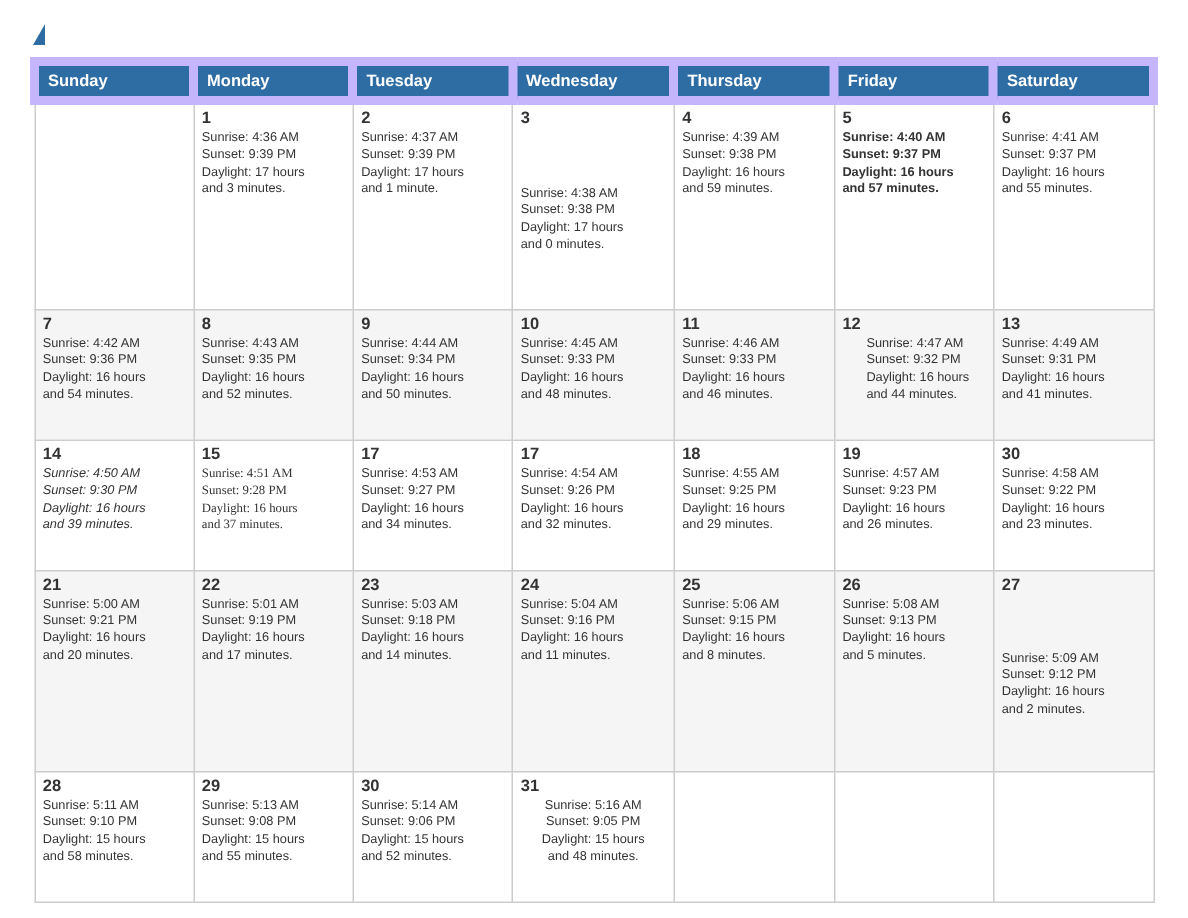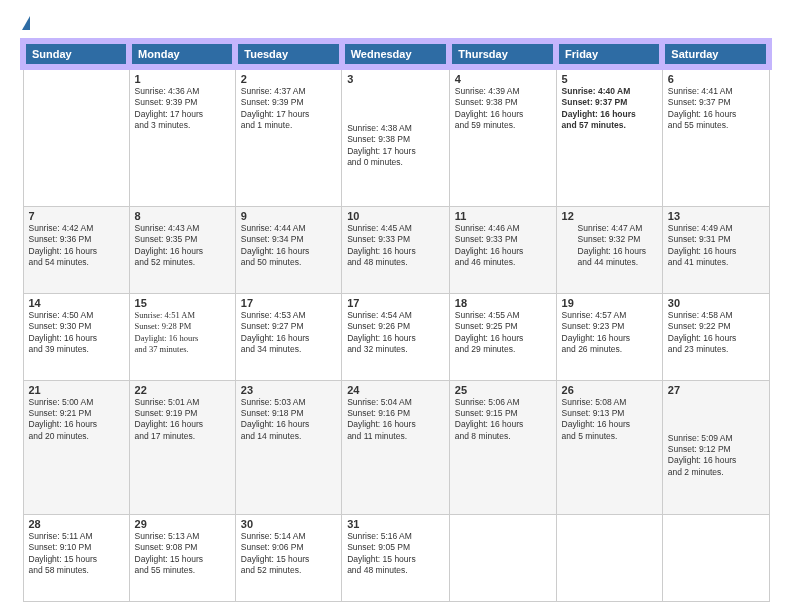--- a/index.html
+++ b/index.html
@@ -226,21 +226,21 @@
             <span class="day-number">13</span>
             <div class="day-info" style="white-space: pre-line;">Sunrise: 4:49 AM
 Sunset: 9:31 PM
 Daylight: 16 hours
 and 41 minutes.</div>
           </td>
         </tr>
         <tr>
           <td>
             <span class="day-number">14</span>
-            <div class="day-info" style="white-space: pre-line;">Sunrise: 4:50 AM
+            <div class="day-info" style="white-space: pre-line; font-style: italic;">Sunrise: 4:50 AM
 Sunset: 9:30 PM
 Daylight: 16 hours
 and 39 minutes.</div>
           </td>
           <td>
             <span class="day-number">15</span>
             <div class="day-info" style="white-space: pre-line; font-family: Liberation Serif, serif;">Sunrise: 4:51 AM
 Sunset: 9:28 PM
 Daylight: 16 hours
 and 37 minutes.</div>
@@ -349,21 +349,21 @@
           </td>
           <td>
             <span class="day-number">30</span>
             <div class="day-info" style="white-space: pre-line;">Sunrise: 5:14 AM
 Sunset: 9:06 PM
 Daylight: 15 hours
 and 52 minutes.</div>
           </td>
           <td>
             <span class="day-number">31</span>
-            <div class="day-info" style="white-space: pre-line;">Sunrise: 5:16 AM
+            <div class="day-info" style="white-space: pre-line; text-align: center;">Sunrise: 5:16 AM
 Sunset: 9:05 PM
 Daylight: 15 hours
 and 48 minutes.</div>
           </td>
           <td class="empty-cell"></td>
           <td class="empty-cell"></td>
           <td class="empty-cell"></td>
         </tr>
       </tbody>
   </table>

